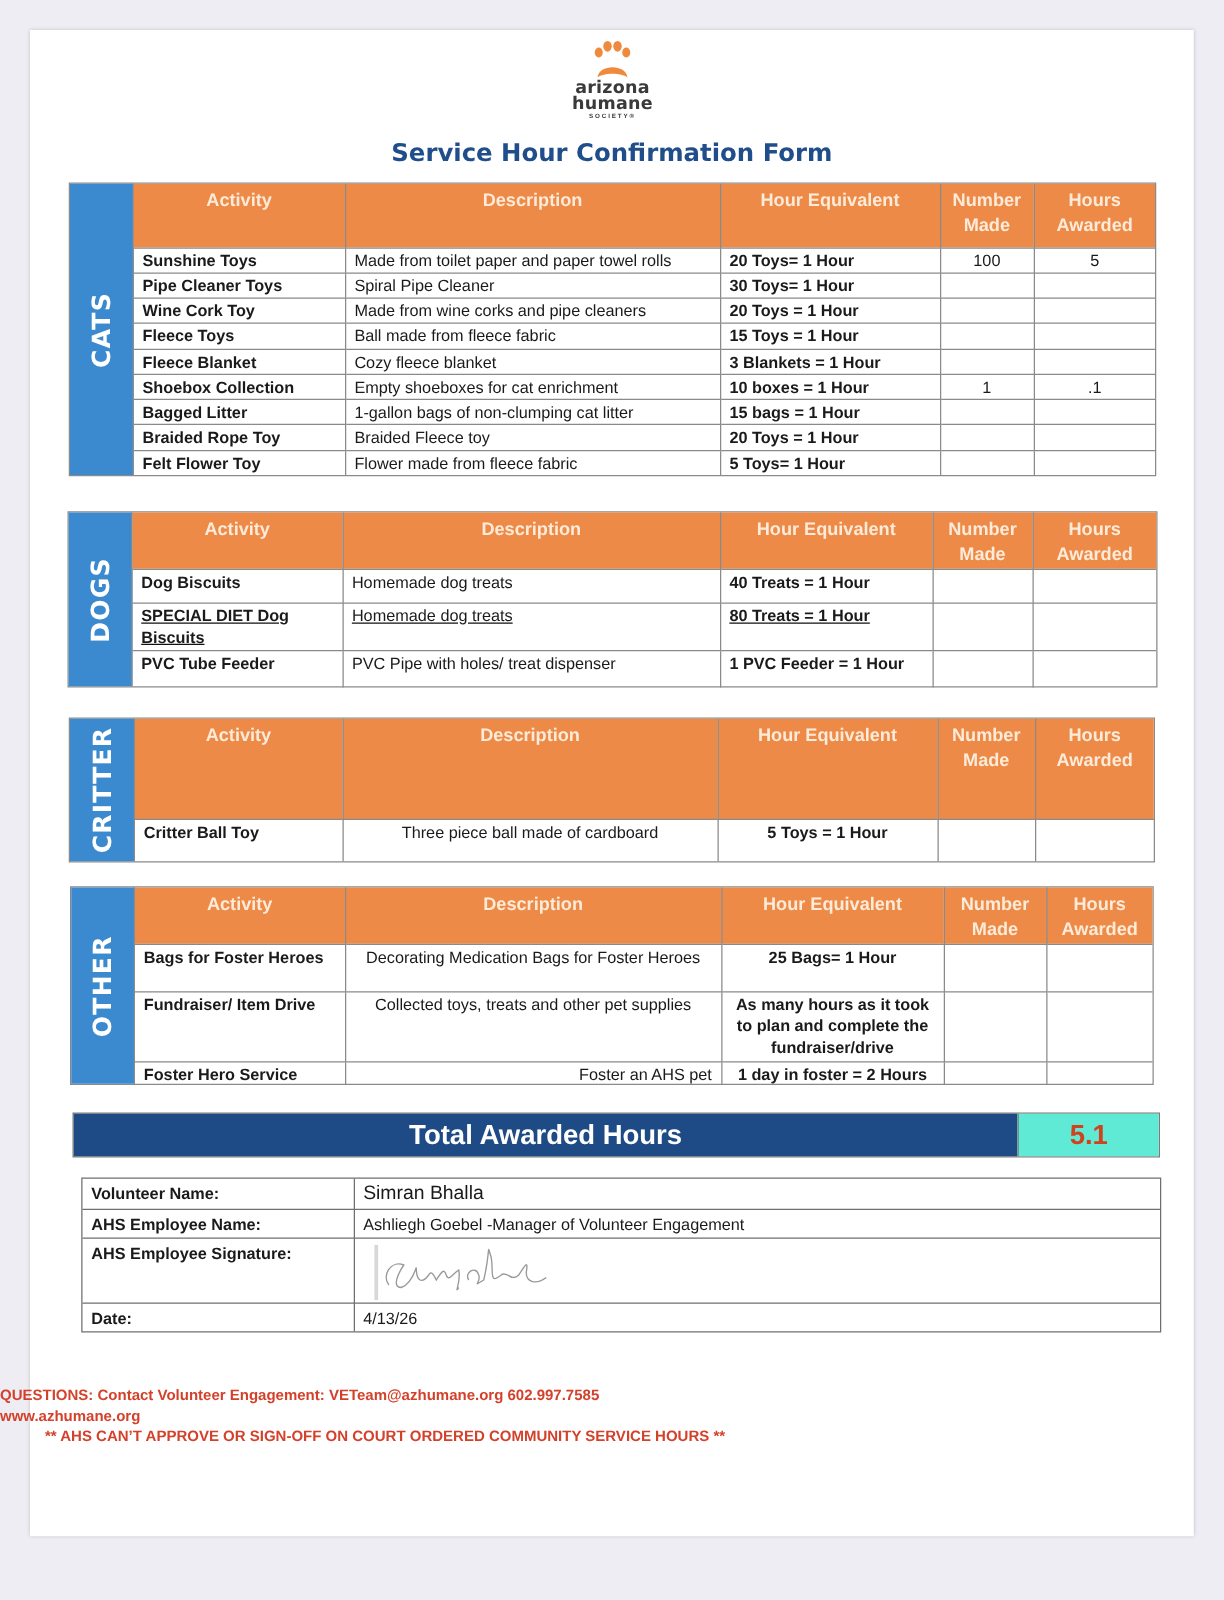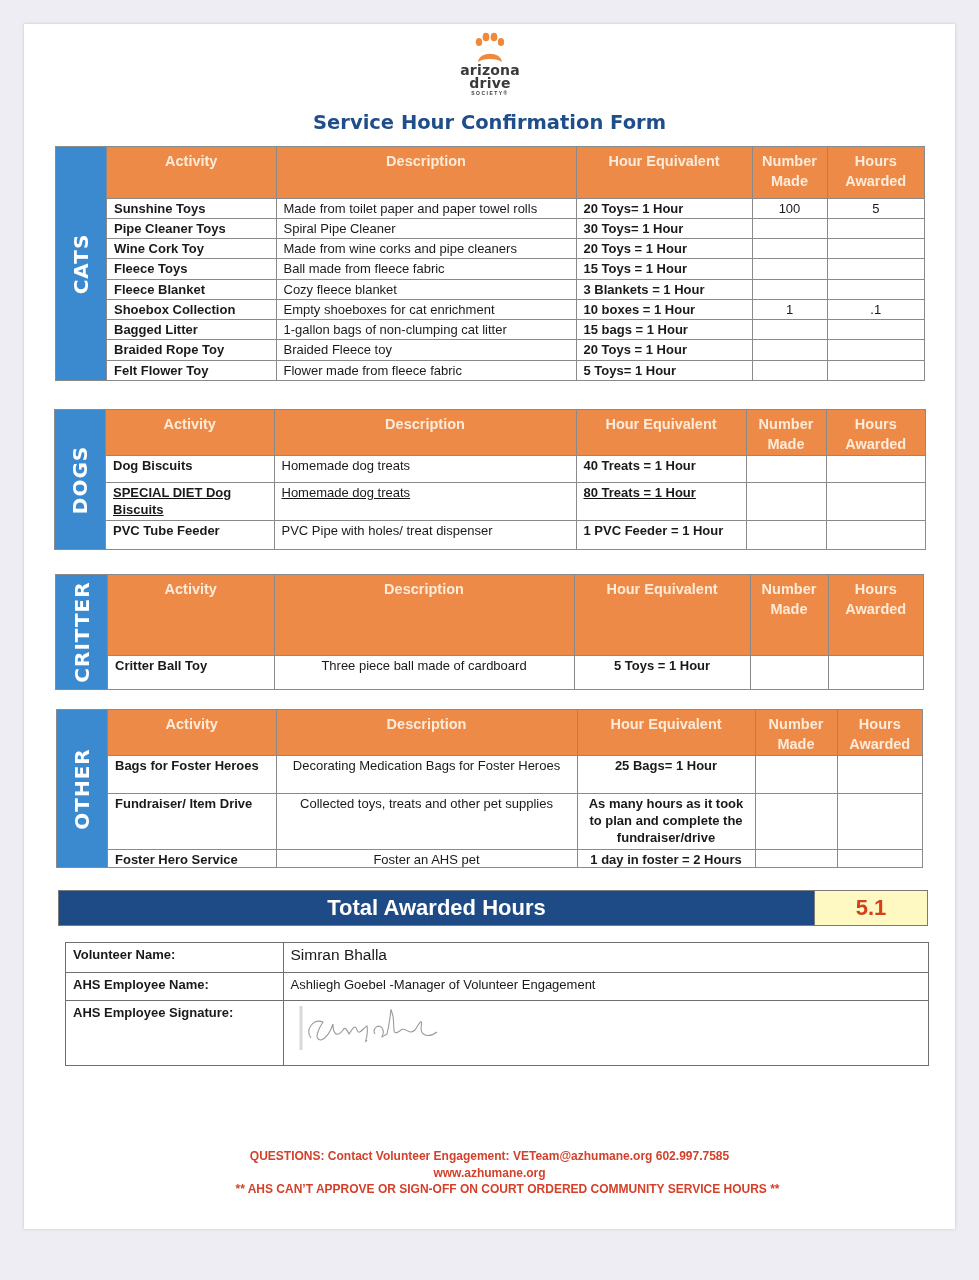--- a/index.html
+++ b/index.html
@@ -51,51 +51,51 @@
   
   .total {
     position: absolute; left: 58px; top: 890px; width: 870px; height: 36px;
     display: flex; border: 1px solid #7a7a7a;
   }
   .total-label {
     flex: 0 0 755px; background: #1e4b85; color: #fff; text-align: center;
     font-weight: bold; font-size: 22px; line-height: 34px; font-family: "Liberation Sans", sans-serif;
   }
   .total-value {
-    flex: 1; background: #fef9c3; color: #d2401c; text-align: center;
+    flex: 1; background: #5eead4; color: #d2401c; text-align: center;
     font-weight: bold; font-size: 22px; line-height: 34px; border-left: 1px solid #7a7a7a;
   }
 
   
   .sig { position: absolute; left: 65px; top: 942px; width: 864px; height: 124px; border: 1px solid #6f6f6f; }
   .sig table td { border-color: #6f6f6f; padding: 3px 7px 0 7px; }
   .sig td.lbl { font-weight: bold; font-size: 13px; width: 217px; }
   .sig td.val { font-size: 13px; }
   .sig td.val.big { font-size: 15.5px; line-height: 19px; padding-top: 2px; }
   .sig-img { position: relative; height: 100%; }
   .sig-img svg { position: absolute; left: 6px; top: -4px; }
 
   
-  .footer { position: absolute; left: 0; width: 979px; text-align: center; color: #d4412b; font-size: 12px; font-weight: bold; line-height: 17px; margin-top: 40px; }
+  .footer { position: absolute; left: 0; width: 979px; text-align: left; color: #d4412b; font-size: 12px; font-weight: bold; line-height: 17px; }
 </style>
 </head>
 <body>
 
 <div class="page"></div>
 
 <div class="logo">
   <svg width="34" height="32" viewBox="0 0 34 32">
     <ellipse cx="6" cy="10" rx="3.2" ry="4" fill="#ef8a3d"></ellipse>
     <ellipse cx="13" cy="5" rx="3.4" ry="4.3" fill="#ef8a3d"></ellipse>
     <ellipse cx="21" cy="5" rx="3.4" ry="4.3" fill="#ef8a3d"></ellipse>
     <ellipse cx="28" cy="10" rx="3.2" ry="4" fill="#ef8a3d"></ellipse>
     <path d="M5 30 C6 19, 28 19, 29 30 C24 26, 10 26, 5 30 Z" fill="#ef8a3d"></path>
   </svg>
   <div class="logo-text">arizona</div>
-  <div class="logo-text">drive</div>
+  <div class="logo-text">humane</div>
   <div class="logo-sub">SOCIETY®</div>
 </div>
 <div class="form-title">Service Hour Confirmation Form</div>
 
 <div class="section" style="left:55px; top:146px; width:870px; height:235px;">
   <div class="side" style="width:51px;">
       <span>CATS</span>
     </div>
   <div style="flex:1;">
     <table>
@@ -300,21 +300,21 @@
           </tr>
           <tr style="height: 56px;">
             <td class="act">Fundraiser/ Item Drive</td>
             <td class="desc" style="text-align: center;">Collected toys, treats and other pet supplies</td>
             <td class="eq" style="text-align: center;">As many hours as it took to plan and complete the fundraiser/drive</td>
             <td class="num"></td>
             <td class="num"></td>
           </tr>
           <tr style="height: 18px;">
             <td class="act">Foster Hero Service</td>
-            <td class="desc" style="text-align: center;">Foster an AHS pet</td>
+            <td class="desc" style="text-align: right;">Foster an AHS pet</td>
             <td class="eq" style="text-align: center;">1 day in foster = 2 Hours</td>
             <td class="num"></td>
             <td class="num"></td>
           </tr>
         </tbody>
     </table>
   </div>
 </div>
 
 <div class="total">
@@ -337,19 +337,23 @@
       <td class="lbl">AHS Employee Signature:</td>
       <td class="val">
         <div class="sig-img">
           <svg width="150" height="52" viewBox="0 0 150 52">
             <line x1="4" y1="6" x2="4" y2="50" stroke="#d8d8d8" stroke-width="3"></line>
             <path d="M14 38 C8 30, 16 18, 26 22 C22 28, 16 40, 24 40 C30 38, 34 30, 36 24 C36 34, 40 38, 46 30 C48 26, 50 30, 52 34 C56 28, 58 24, 60 30 C62 36, 66 28, 70 26 C72 36, 66 46, 70 40 M78 34 C74 28, 84 22, 86 30 C88 36, 80 40, 90 34 C96 8, 92 4, 96 16 C98 28, 94 38, 104 30 C108 26, 112 36, 118 30 C122 24, 126 16, 124 28 C124 36, 132 38, 140 32" fill="none" stroke="#9a9a9a" stroke-width="1.1"></path>
           </svg>
         </div>
       </td>
     </tr>
+    <tr style="height:23px">
+      <td class="lbl">Date:</td>
+      <td class="val">4/13/26</td>
+    </tr>
   </tbody>
     </table>
 </div>
 
 <div class="footer" style="top:1108px;">QUESTIONS:  Contact Volunteer Engagement:   VETeam@azhumane.org     602.997.7585</div>
 <div class="footer" style="top:1125px;">www.azhumane.org</div>
 <div class="footer italic" style="top:1141px;padding-left:36px;">** AHS CAN’T APPROVE OR SIGN-OFF ON COURT ORDERED COMMUNITY SERVICE HOURS **</div>
 
 </body></html>

